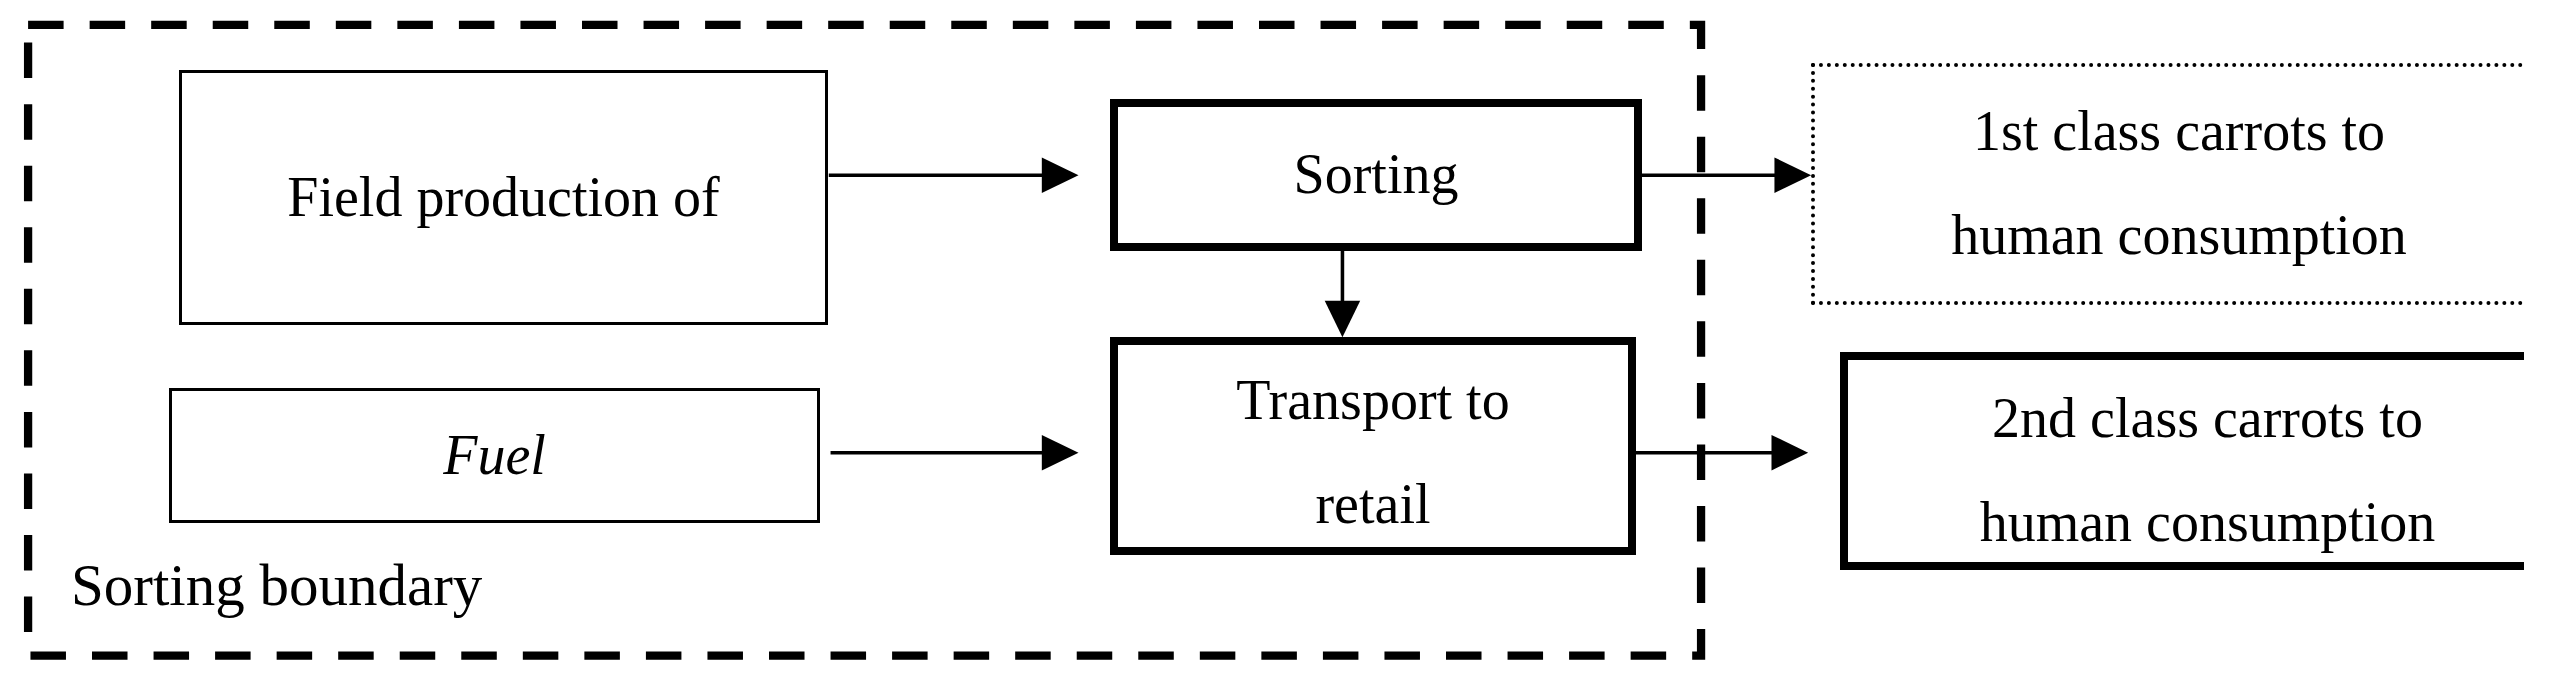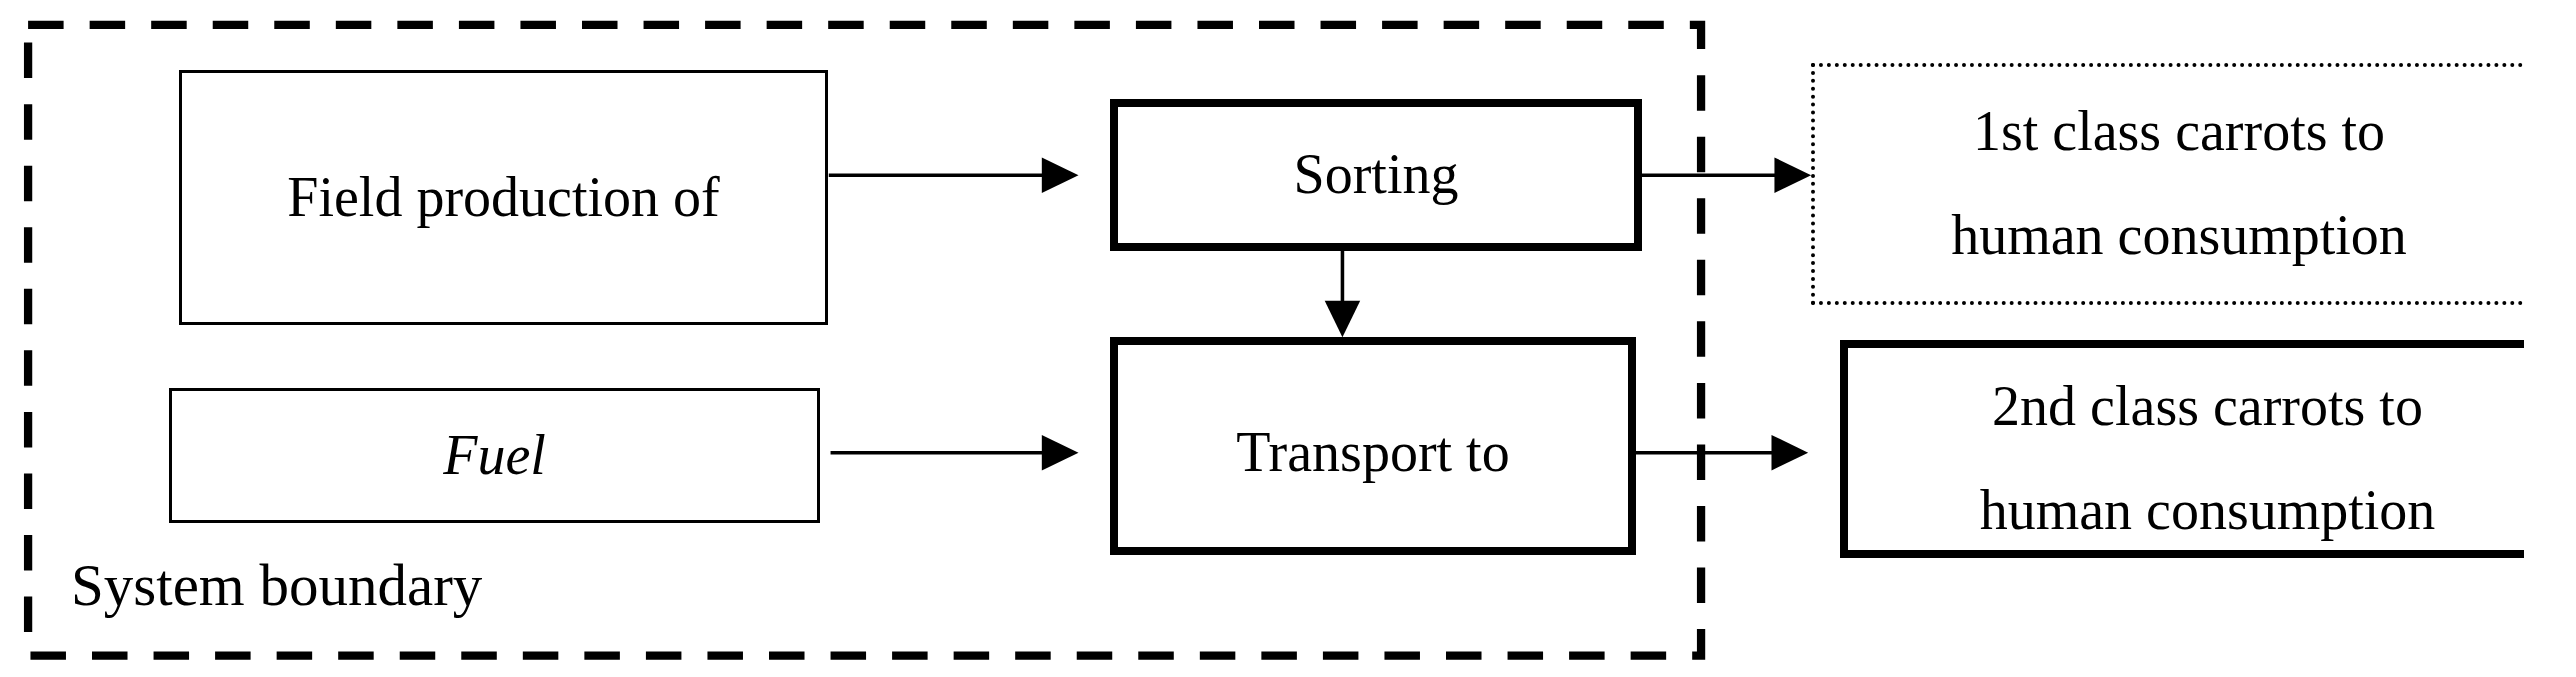--- a/index.html
+++ b/index.html
@@ -38,21 +38,21 @@
   }
   .node.thin   { border: 3.6px  solid  #000000; }
   .node.thick  { border: 8.3px solid  #000000; margin-left: 32px; }
   .node.dotted { border: 4.7px  dotted #000000; }
 
   .node-field      { left: 179px;  top: 70px; width: 649px; height: 255px; }
   .node-fuel       { left: 169px;  top: 388px; width: 651px; height: 135px; font-style: italic; }
   .node-sorting    { left: 1078px; top: 99px; width: 532px;  height: 152px; }
   .node-transport  { left: 1078px; top: 337px; width: 526px;  height: 218px; padding-top: 14px; }
   .node-first      { left: 1811px; top: 63px; width: 736px; height: 242px; }
-  .node-second     { left: 1808px; top: 340px; width: 735px; height: 218px; padding-top: 20px; }
+  .node-second     { left: 1808px; top: 352px; width: 735px; height: 218px; padding-top: 20px; }
 
   .boundary-label {
     position: absolute;
     left: 71px;
     top: 553px;
     font-size: 59px;
     line-height: 1.1;
     white-space: nowrap;
   }
 </style>
@@ -98,28 +98,29 @@
   <div class="node thin node-fuel">
     <span>Fuel</span>
   </div>
 
   <div class="node thick node-sorting">
     <span>Sorting</span>
   </div>
 
   <div class="node thick node-transport">
     <span>Transport to</span>
+    <span>retail</span>
   </div>
 
   <div class="node dotted node-first">
     <span>1st class carrots to</span>
     <span>human consumption</span>
   </div>
 
   <div class="node thick node-second">
     <span>2nd class carrots to</span>
     <span>human consumption</span>
   </div>
 
-  <div class="boundary-label">System boundary</div>
+  <div class="boundary-label">Sorting boundary</div>
 
 </div>
 
 
 </body></html>

